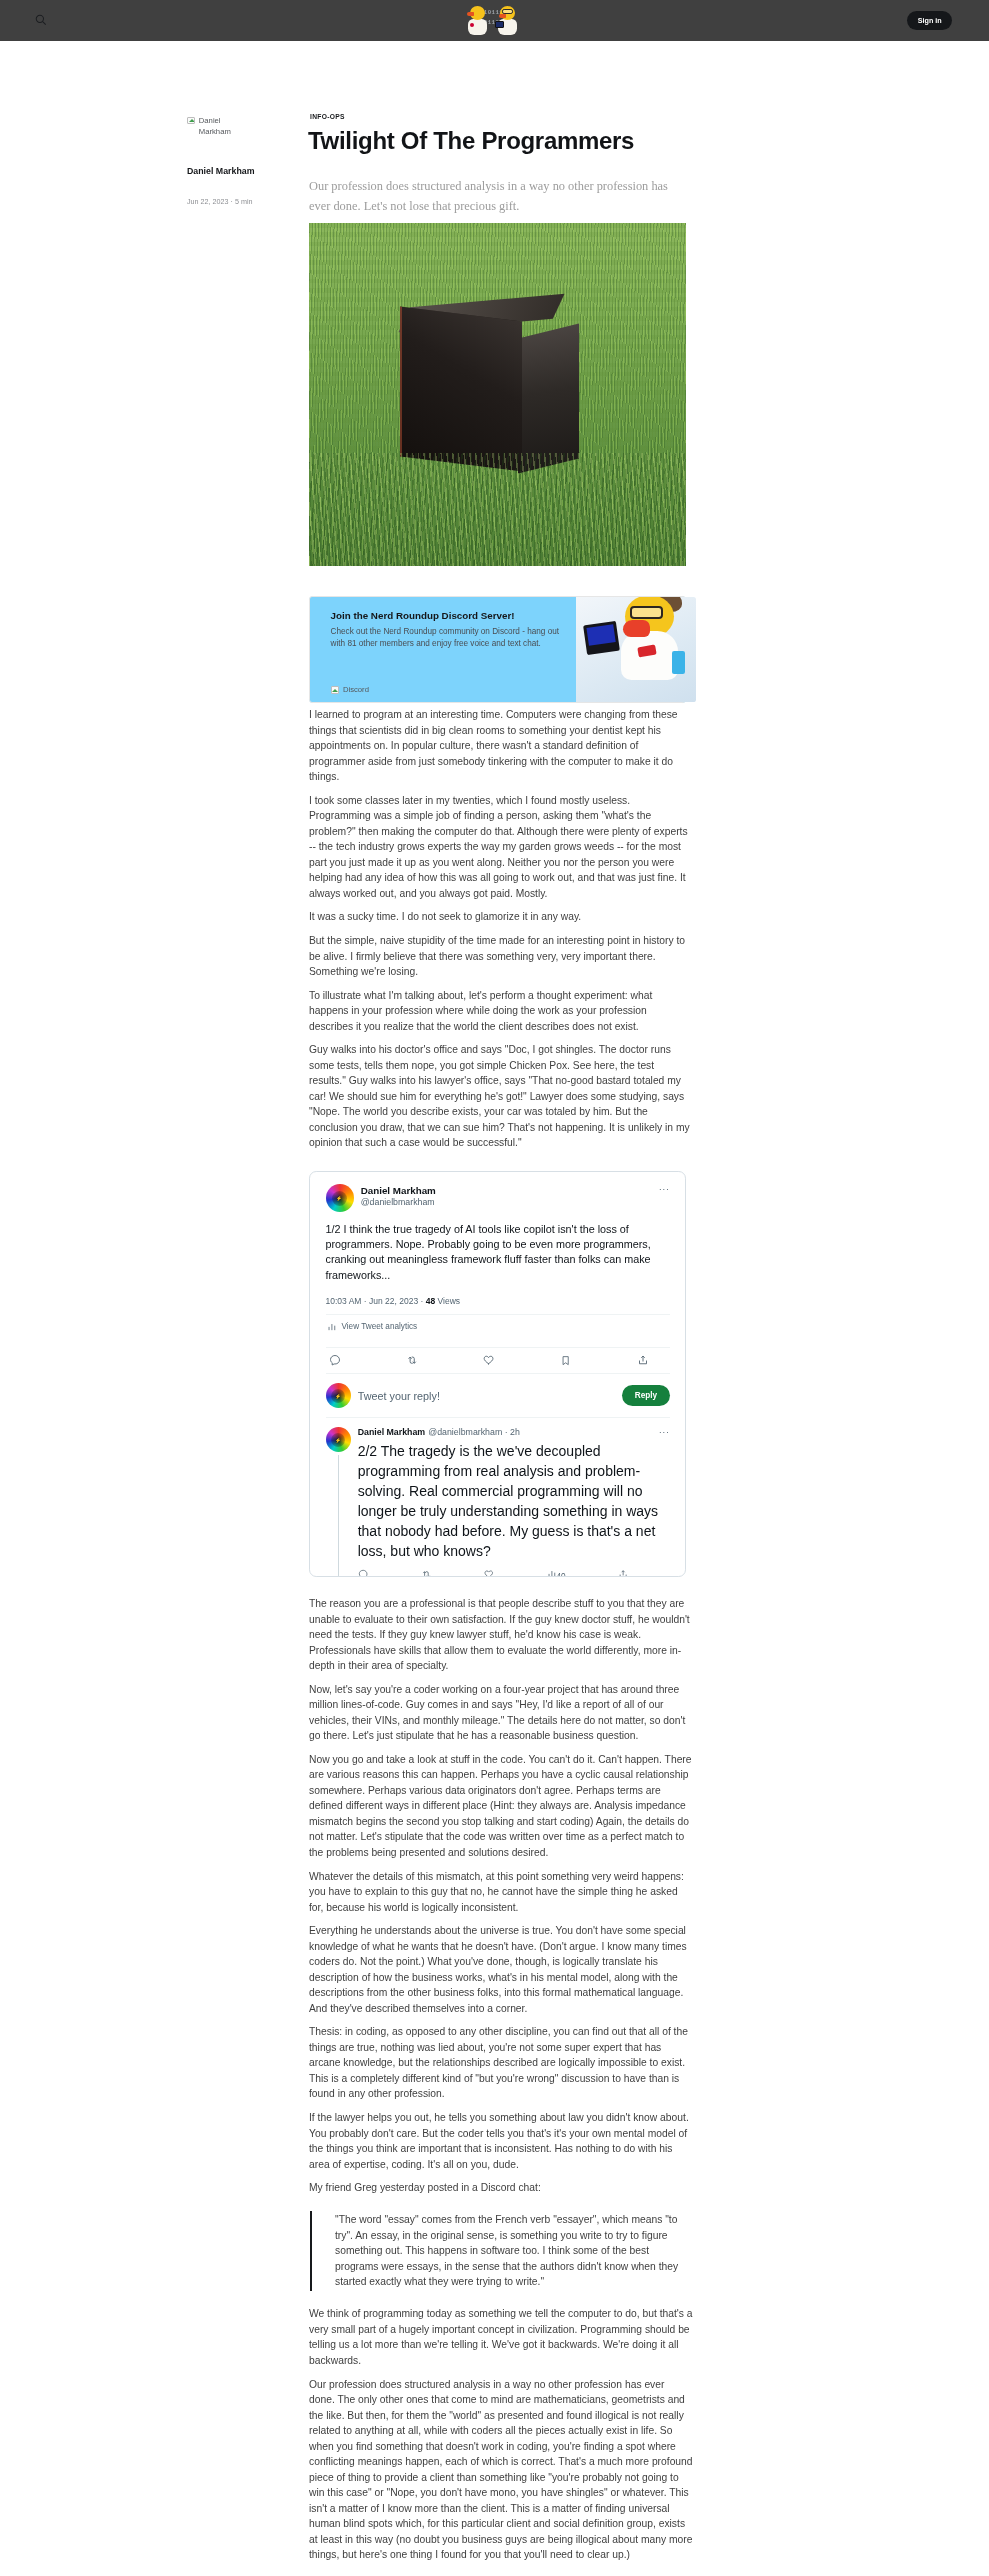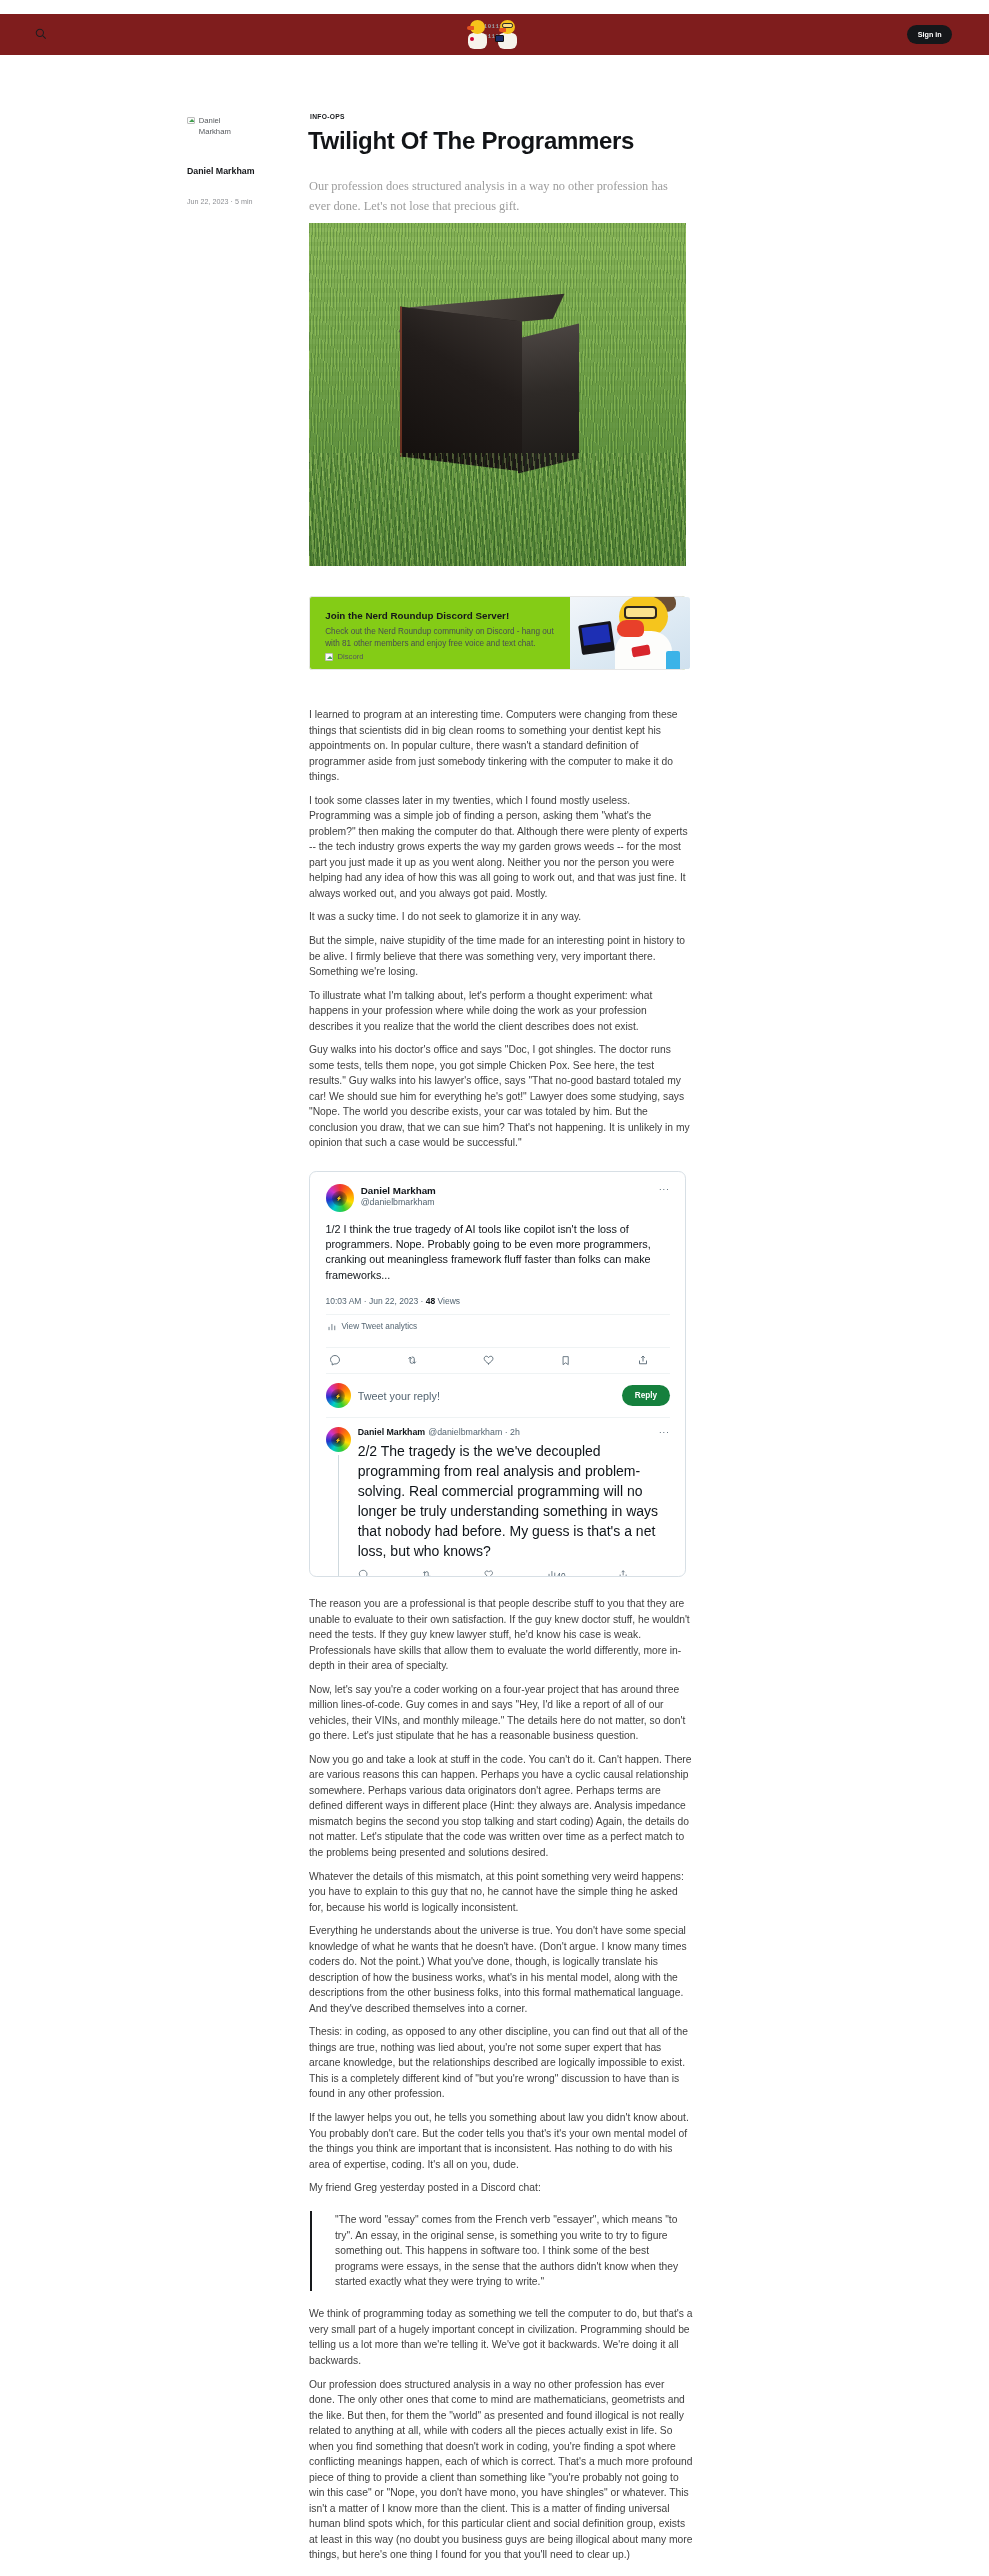--- a/index.html
+++ b/index.html
@@ -1,20 +1,20 @@
 <!DOCTYPE html>
 <html style="font-size:8.2px"><head>
 <meta charset="utf-8">
 <style>
   * { box-sizing: border-box; }
   body { margin:0; background:#fff; font-family:"Liberation Sans", sans-serif; color:#15171a; }
   .page { position:relative; width:989px; height:3763px; background:#fff; overflow:hidden; margin:0 auto; }
 
   
-  .site-head { position:absolute; top:0; left:0; width:989px; height:41px; background:#7f1d1d;margin-top:14px; }
+  .site-head { position:absolute; top:0; left:0; width:989px; height:41px; background:#404040; }
   .search-btn { position:absolute; left:34px; top:13.4px; width:13.4px; height:13.4px; cursor:pointer; }
   .logo { position:absolute; left:50%; top:3.6px; transform:translateX(-50%); width:66px; height:33px; }
   .logo-binary { position:absolute; left:14.4px; top:4.1px; color:#9aa0a6; font-family:"Liberation Mono", monospace; font-size:5.7px; font-weight:700; line-height:10.3px; letter-spacing:0.5px; }
   .duck { position:absolute; width:24px; height:30px; }
   .duck.d1 { left:4.1px; top:2.1px; }
   .duck.d2 { left:34px; top:2.1px; }
   .duck .body { position:absolute; left:2.1px; top:13.4px; width:19.6px; height:15.5px; background:#f7f4ec; border-radius:5.2px 5.2px 6.2px 6.2px; }
   .duck .head { position:absolute; left:4.1px; top:0; width:15.5px; height:14.4px; background:#f6c21b; border-radius:50%; }
   .duck .beak { position:absolute; left:1px; top:6.2px; width:7.2px; height:4.6px; background:#e5531f; border-radius:3.1px 1px 1px 3.1px; }
   .duck .glasses { position:absolute; left:6.2px; top:3.6px; width:11.3px; height:4.6px; border:1px solid #2a2a2a; border-radius:2.1px; background:rgba(255,255,255,.45); }
@@ -44,21 +44,21 @@
     repeating-linear-gradient(180deg, rgba(90,140,50,.18) 0 4.6px, rgba(0,0,0,0) 4.6px 9.3px),
     linear-gradient(180deg,#8cb75d 0%, #7cab52 28%, #699a46 55%, #57893c 78%, #4a7a33 100%); }
   .cube-side { position:absolute; left:209px; top:108px; width:61px; height:135px; background:linear-gradient(185deg,#4a4441 0%, #2e2a27 45%, #1d1a18 100%); transform:skewY(-14deg); }
   .cube-front { position:absolute; left:91px; top:91px; width:122px; height:150px; background:linear-gradient(205deg,#38322f 0%, #221d1b 40%, #14100e 100%); transform:skewY(7deg); border-left:2.1px solid rgba(143,62,40,.65); }
   .cube-top { position:absolute; left:95px; top:78px; width:155px; height:24px; background:linear-gradient(90deg,#57504b,#332e2a); transform:rotate(-5deg) skewX(-30deg); }
   .hero-blades { position:absolute; left:0; bottom:0; width:100%; height:113px; background:
     repeating-linear-gradient(84deg, rgba(210,235,140,.28) 0 1.5px, rgba(0,0,0,0) 1.5px 5.7px),
     repeating-linear-gradient(96deg, rgba(30,70,20,.3) 0 1.5px, rgba(0,0,0,0) 1.5px 4.6px); }
 
   
-  .discord-card { position:absolute; left:309px; top:596px; width:377px; height:74px; border:0.5px solid #e6e6e6; border-radius:3.1px; display:flex; background:#84cc16; cursor:pointer;justify-content:center; }
+  .discord-card { position:absolute; left:309px; top:596px; width:377px; height:107px; border:0.5px solid #e6e6e6; border-radius:3.1px; display:flex; background:#7dd3fc; cursor:pointer; }
   .dc-text { flex:1; padding:13px 8.2px 8.2px 20.6px; display:flex; flex-direction:column; }
   .dc-title { font-size:9.8px; font-weight:700; color:#15171a; }
   .dc-desc { margin-top:5.2px; font-size:8.2px; line-height:1.5; color:#4a4d52; width:237px; }
   .dc-link { margin-top:auto; display:flex; align-items:center; gap:4.1px; color:#55585c; font-size:7.7px; }
   .dc-img { width:120px; flex:none; border-radius:0 2.6px 2.6px 0; position:relative; overflow:hidden; background:linear-gradient(155deg,#f2f6fa 0%, #dce9f3 60%, #cfe0ee 100%); }
   .dd-body { position:absolute; left:45px; top:34px; width:57px; height:49px; background:#fdfdfb; border-radius:20.6px 20.6px 10.3px 10.3px; }
   .dd-head { position:absolute; left:49px; top:-2.1px; width:49px; height:43px; background:#f5c51d; border-radius:50%; }
   .dd-hair { position:absolute; left:77px; top:-6.2px; width:29px; height:21.6px; background:#6c4f35; border-radius:50% 60% 40% 50%; }
   .dd-glasses { position:absolute; left:54px; top:9.3px; width:33px; height:12.4px; border:2.6px solid #2c2620; border-radius:4.1px; background:rgba(255,255,255,.5); }
   .dd-beak { position:absolute; left:47px; top:23px; width:27px; height:16.5px; background:#e8402a; border-radius:13.4px 10.3px 8.2px 11.3px; }

